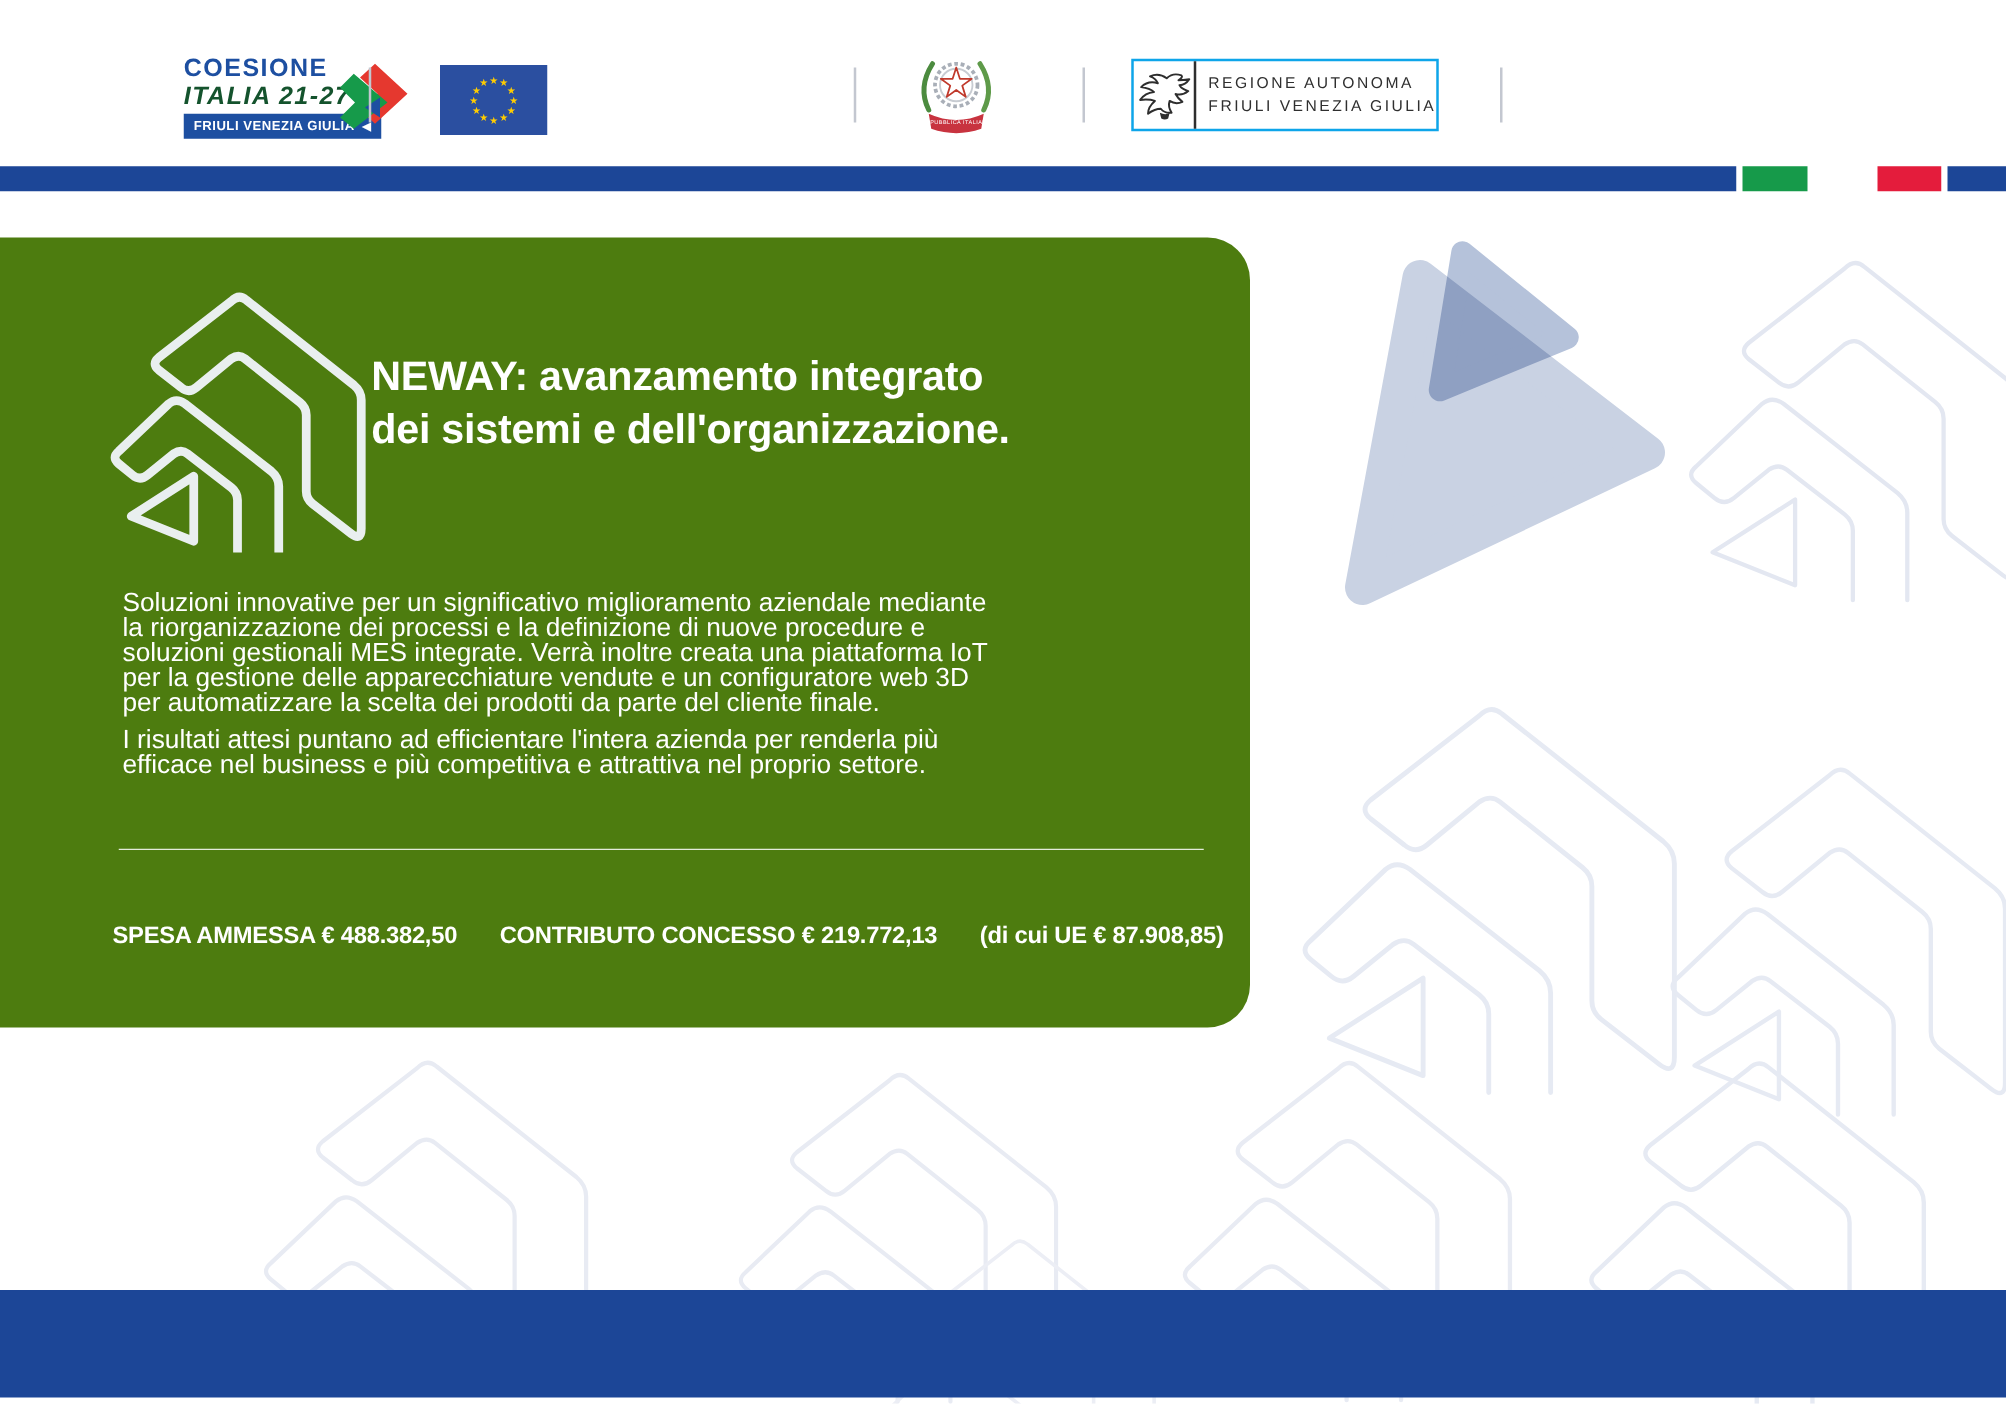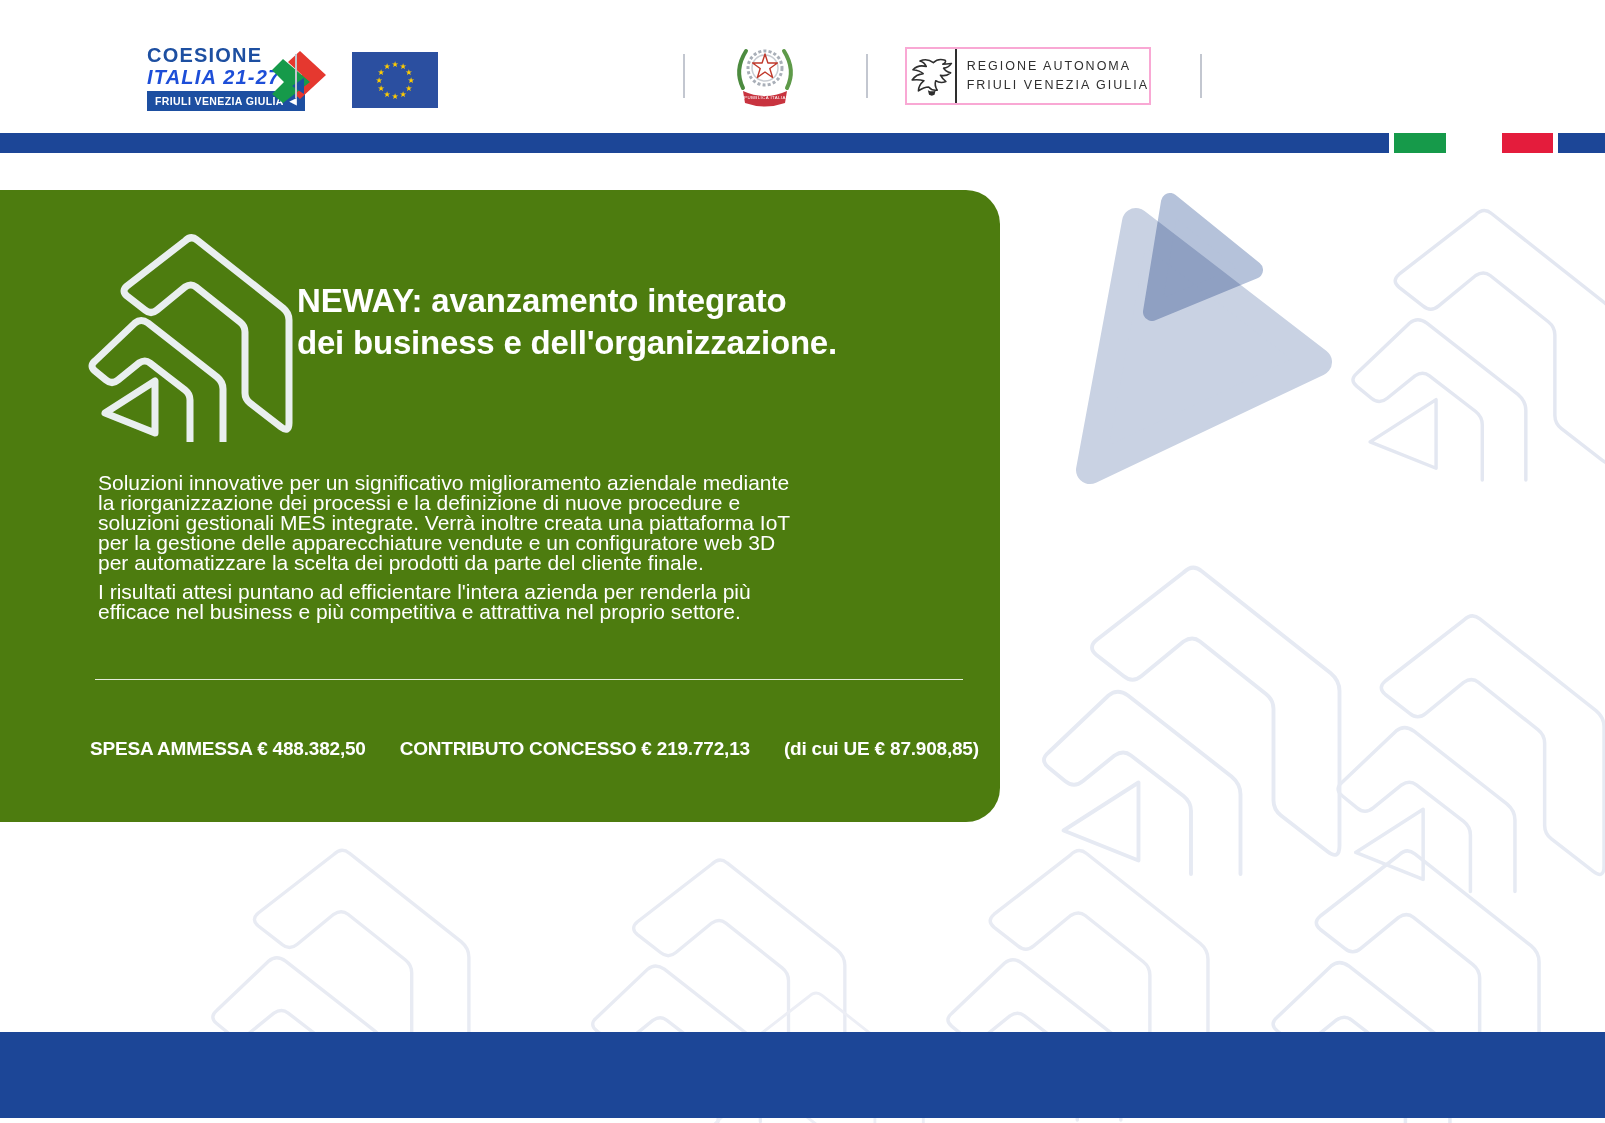--- a/index.html
+++ b/index.html
@@ -10,36 +10,36 @@
     -webkit-font-smoothing:antialiased;
   }
   .abs{position:absolute;}
 
   
   .header{left:0;top:0;width:1605px;height:133px;background:#fff;z-index:5;}
   .vdiv{width:2px;height:44px;background:#c3c7d0;top:54px;}
 
   .coesione{left:105px;top:44px;width:185px;height:66px;margin-left:42px;}
   .coesione-l1{font-size:20px;font-weight:800;color:#1d4fa1;letter-spacing:1.2px;line-height:22px;}
-  .coesione-l2{font-size:20px;font-weight:800;color:#1d4ed8;letter-spacing:1.2px;line-height:22px;font-style:italic;}
+  .coesione-l2{font-size:20px;font-weight:800;color:#14532d;letter-spacing:1.2px;line-height:22px;font-style:italic;}
   .coesione-banner{
     margin-top:3px;display:inline-flex;align-items:center;gap:6px;
     background:#1d4fa1;color:#fff;font-size:10.5px;font-weight:700;
     letter-spacing:.4px;padding:4px 8px;white-space:nowrap;
   }
   .banner-arrow{font-size:9px;color:#fff;line-height:1;}
   .coesione-arrows{left:122px;top:6px;}
 
   .eu-flag{left:352px;top:52px;}
   .eu-text{left:450px;top:55px;font-size:20px;font-weight:800;color:#24459c;line-height:25px;}
 
   .emblem{left:731px;top:38px;}
 
   .region-box{
-    left:905px;top:47px;width:246px;height:58px;border:2px solid #f9a8d4;
+    left:905px;top:47px;width:246px;height:58px;border:2px solid #0ea5e9;
     display:flex;align-items:stretch;background:#fff;box-sizing:border-box;
   }
   .region-eagle{width:58px;border-right:2px solid #2e2e2e;display:flex;align-items:center;justify-content:center;}
   .region-text{flex:1;display:flex;flex-direction:column;justify-content:center;padding-left:10px;
     font-size:12.5px;letter-spacing:2px;color:#2f2f2f;font-weight:500;line-height:19px;white-space:nowrap;}
 
   
   .bar-seg{top:133px;height:20px;z-index:5;}
 
   
@@ -170,21 +170,21 @@
   <svg class="abs card-logo" width="212" height="216" viewBox="0 0 212 216">
     <g fill="none" stroke="#f2f6fc" stroke-width="7" stroke-linejoin="round" stroke-linecap="round" opacity="0.95">
       <path d="M99 15 Q105 9 111 14 L197 82 Q203 87 203 94 L203 197 Q203 207 195 201 L164 177 Q159 173 159 167 L159 106 Q159 100 154 96 L110 61 Q105 57 99 61 L71 84 Q65 89 59 84 L41 70 Q35 65 41 60 Z"></path>
       <path d="M104 216 L104 174 Q104 168 99 164 L64 137 Q59 133 53 137 L32 154 Q26 159 20 154 L9 145 Q3 140 9 135 L49 97 Q55 92 62 97 L131 151 Q137 156 137 163 L137 216"></path>
       <path d="M19 187 L69 155 L69 207 Z"></path>
     </g>
   </svg>
 
   <div class="abs card-title">
     <div>NEWAY: avanzamento integrato</div>
-    <div>dei business e dell'organizzazione.</div>
+    <div>dei sistemi e dell'organizzazione.</div>
   </div>
 
   <div class="abs card-body">
     <p>Soluzioni innovative per un significativo miglioramento aziendale mediante la riorganizzazione dei processi e la definizione di nuove procedure e soluzioni gestionali MES integrate. Verrà inoltre creata una piattaforma IoT per la gestione delle apparecchiature vendute e un configuratore web 3D per automatizzare la scelta dei prodotti da parte del cliente finale.</p>
     <p>I risultati attesi puntano ad efficientare l'intera azienda per renderla più efficace nel business e più competitiva e attrattiva nel proprio settore.</p>
   </div>
 
   <div class="abs card-divider"></div>
 
   <div class="abs card-finance">

